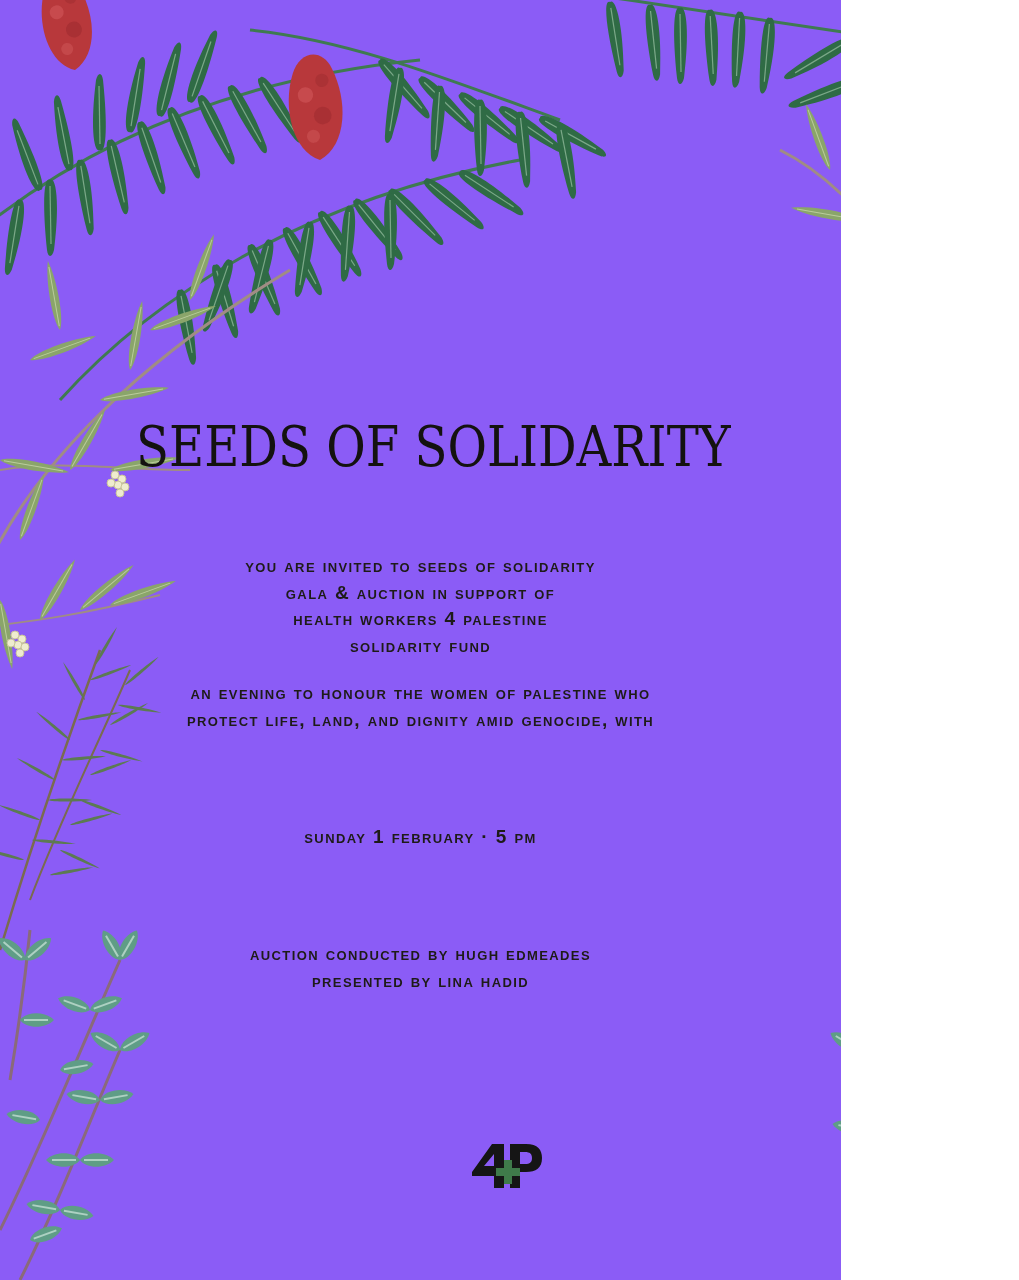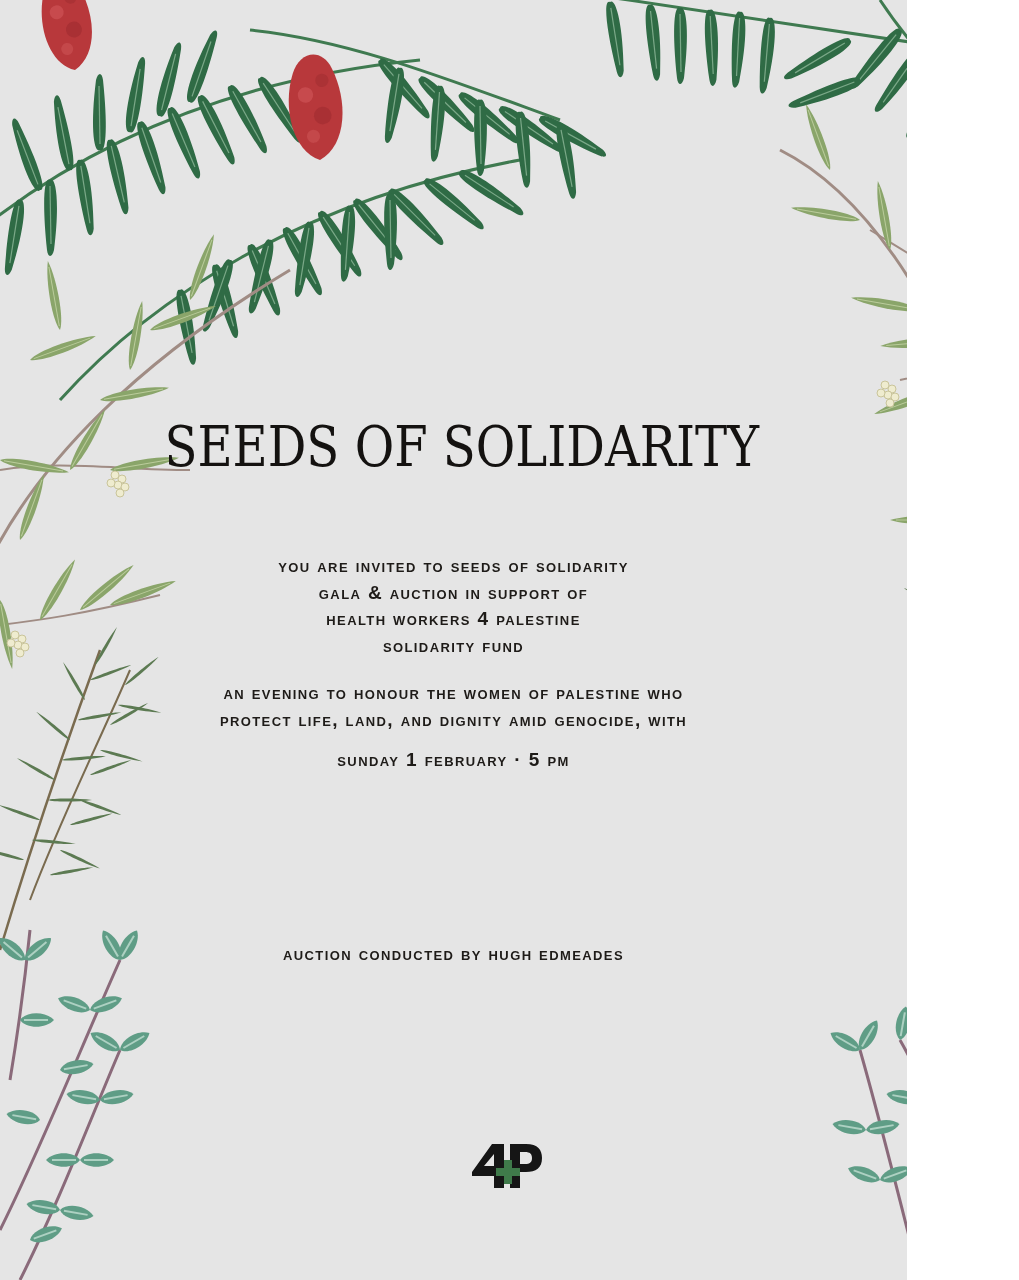--- a/index.html
+++ b/index.html
@@ -1,20 +1,20 @@
 <!DOCTYPE html>
 <html><head>
 <meta charset="utf-8">
 <style>
   html, body { margin: 0; padding: 0; }
   body { width: 1019px; height: 1280px; overflow: hidden; }
   .poster {
     position: relative;
-    width: 907px; height: 1280px;
-    background: #e5e5e5;
+    width: 841px; height: 1280px;
+    background: #8b5cf6;
     overflow: hidden;
   }
   .botanicals { position: absolute; inset: 0; width: 1019px; height: 1280px; }
   .content {
     position: absolute; left: 0; right: 0; top: 0;
     text-align: center;
     color: #1c1a17;
   }
   .title {
     position: absolute; left: 0; right: 0; top: 412px;
@@ -309,29 +309,30 @@
       <p>Gala &amp; Auction in support of</p>
       <p>Health Workers 4 Palestine</p>
       <p>Solidarity Fund</p>
     </div>
 
     <div class="block" style="top:680px">
       <p>An evening to honour the women of Palestine who</p>
       <p>protect life, land, and dignity amid genocide, with</p>
     </div>
 
-    <div class="block" style="top:747px">
+    <div class="block" style="top:824px">
       <p>Sunday 1 February · 5 PM</p>
     </div>
 
     <div class="block" style="top:862px">
     </div>
 
     <div class="block" style="top:941px">
       <p>Auction conducted by Hugh Edmeades</p>
+      <p>Presented by Lina Hadid</p>
     </div>
   </div>
 
   <svg class="logo" viewBox="0 0 74 48" xmlns="http://www.w3.org/2000/svg">
 
     <path d="M2,30 L22,2 L34,2 L34,24 L38,24 L38,34 L34,34 L34,46 L24,46 L24,34 L2,34 Z M14,24 L24,24 L24,12 Z" fill="#151515"></path>
 
     <path d="M40,2 L56,2 C68,2 72,8 72,16 C72,26 66,30 56,30 L50,30 L50,46 L40,46 Z M50,10 L50,22 L55,22 C60,22 62,20 62,16 C62,12 60,10 55,10 Z" fill="#151515"></path>
 
     <path d="M26,26 L34,26 L34,18 L42,18 L42,26 L50,26 L50,34 L42,34 L42,42 L34,42 L34,34 L26,34 Z" fill="#3f7a4a"></path>

